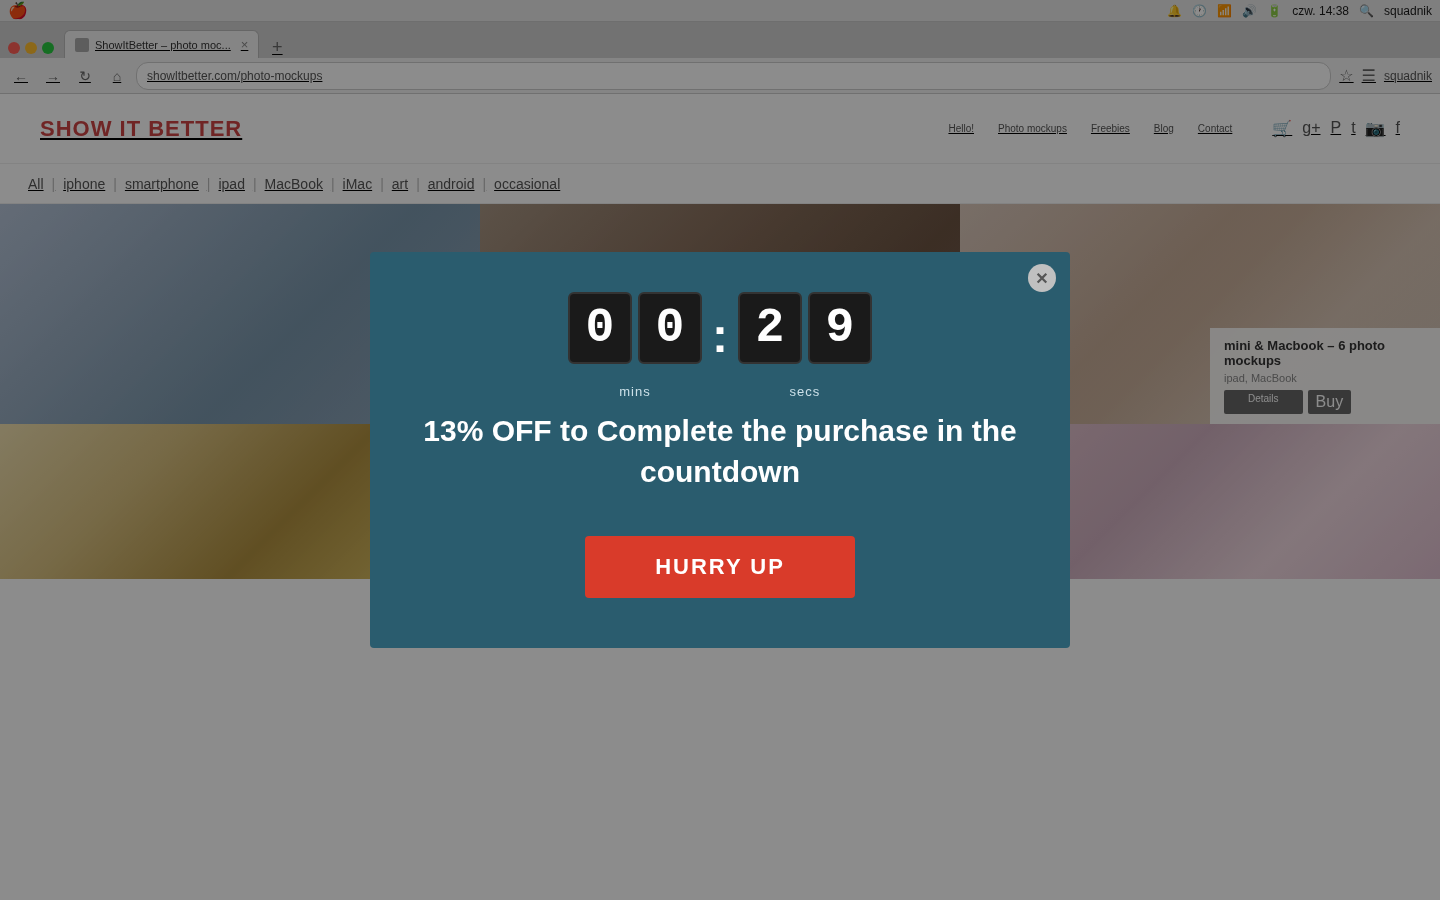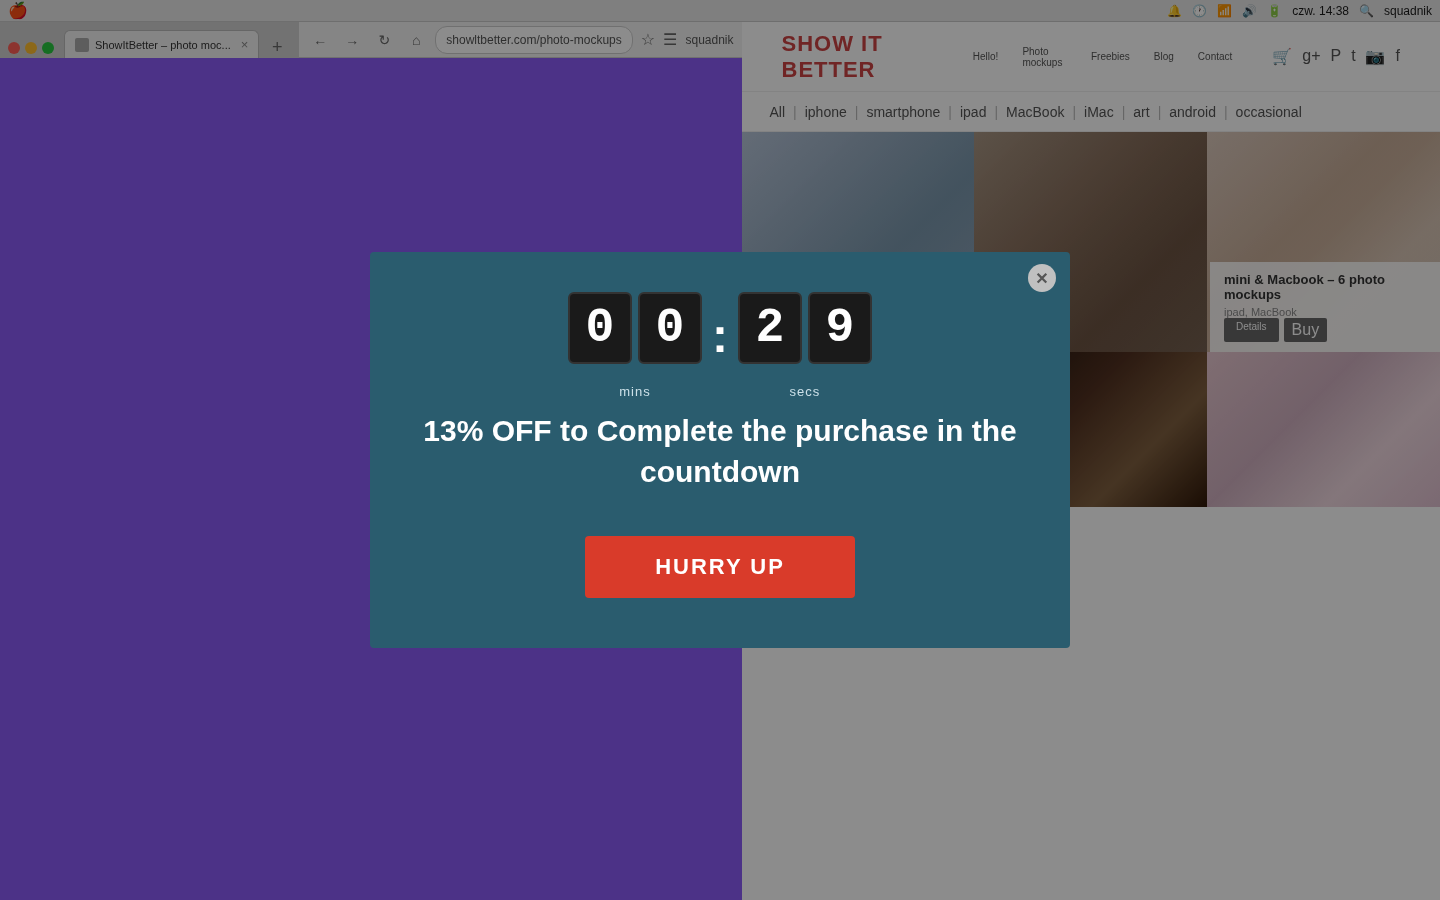--- a/index.html
+++ b/index.html
@@ -15,22 +15,22 @@
     }
     .menubar-apple { font-size: 16px; margin-right: 6px; }
     .menubar-items { display: flex; gap: 14px; }
     .menubar-right {
       position: absolute; right: 8px; top: 0; height: 22px;
       display: flex; align-items: center; gap: 10px; font-size: 12px;
     }
 
     
     .chrome-window {
-      width: 100%; height: 878px; background: #8b5cf6;
-      display: flex; flex-direction: row;
+      width: 100%; height: 878px; background: #0c4a6e;
+      display: flex; flex-direction: column; text-decoration: underline;
     }
 
     
     .tab-bar {
       height: 36px; background: #d0d0d0;
       display: flex; align-items: flex-end;
       padding: 0 8px;
     }
     .tab {
       height: 28px; background: #f3f3f3;
@@ -290,23 +290,23 @@
       <div class="gallery-item">
         <div class="img-placeholder img-2" style="width:100%;height:100%;"></div>
         <div style="position:absolute;top:0;left:0;width:100%;height:100%;background:linear-gradient(135deg,rgba(160,140,120,0.5) 0%,rgba(120,100,80,0.6) 50%,rgba(90,65,50,0.5) 100%);"></div>
       </div>
       <div class="gallery-item">
         <div class="img-placeholder img-3" style="width:100%;height:100%;"></div>
         <div style="position:absolute;top:0;left:0;width:100%;height:100%;background:linear-gradient(135deg,rgba(220,200,190,0.6) 0%,rgba(200,170,150,0.5) 50%,rgba(220,210,200,0.4) 100%);"></div>
 
         <div style="position:absolute;bottom:0;right:0;background:rgba(255,255,255,0.88);padding:10px 14px;max-width:230px;">
           <div style="font-size:13px;font-weight:600;color:#333;margin-bottom:4px;">mini &amp; Macbook – 6 photo mockups</div>
-          <div style="font-size:11px;color:#888;">ipad, MacBook</div>
+          <div style="font-size:11px;color:#888;margin-bottom:6px;">ipad, MacBook</div>
           <div style="display:flex;gap:5px;">
-            <span style="background:#666;color:#fff;font-size:10px;padding:3px 12px;border-radius:2px;cursor:pointer;">Details</span>
+            <span style="background:#666;color:#fff;font-size:10px;padding:3px 24px;border-radius:2px;cursor:pointer;">Details</span>
             <span style="background:#666;color:#fff;font-size:16px;padding:3px 8px;border-radius:2px;cursor:pointer;">Buy</span>
           </div>
         </div>
       </div>
     </div>
 
     <div class="gallery-second-row">
       <div class="gallery-item gallery-item-2">
         <div class="img-placeholder img-7" style="width:100%;height:100%;background:linear-gradient(135deg,#f0e0b0 0%,#d8c080 30%,#b09040 60%,#e8d070 100%);"></div>
       </div>

